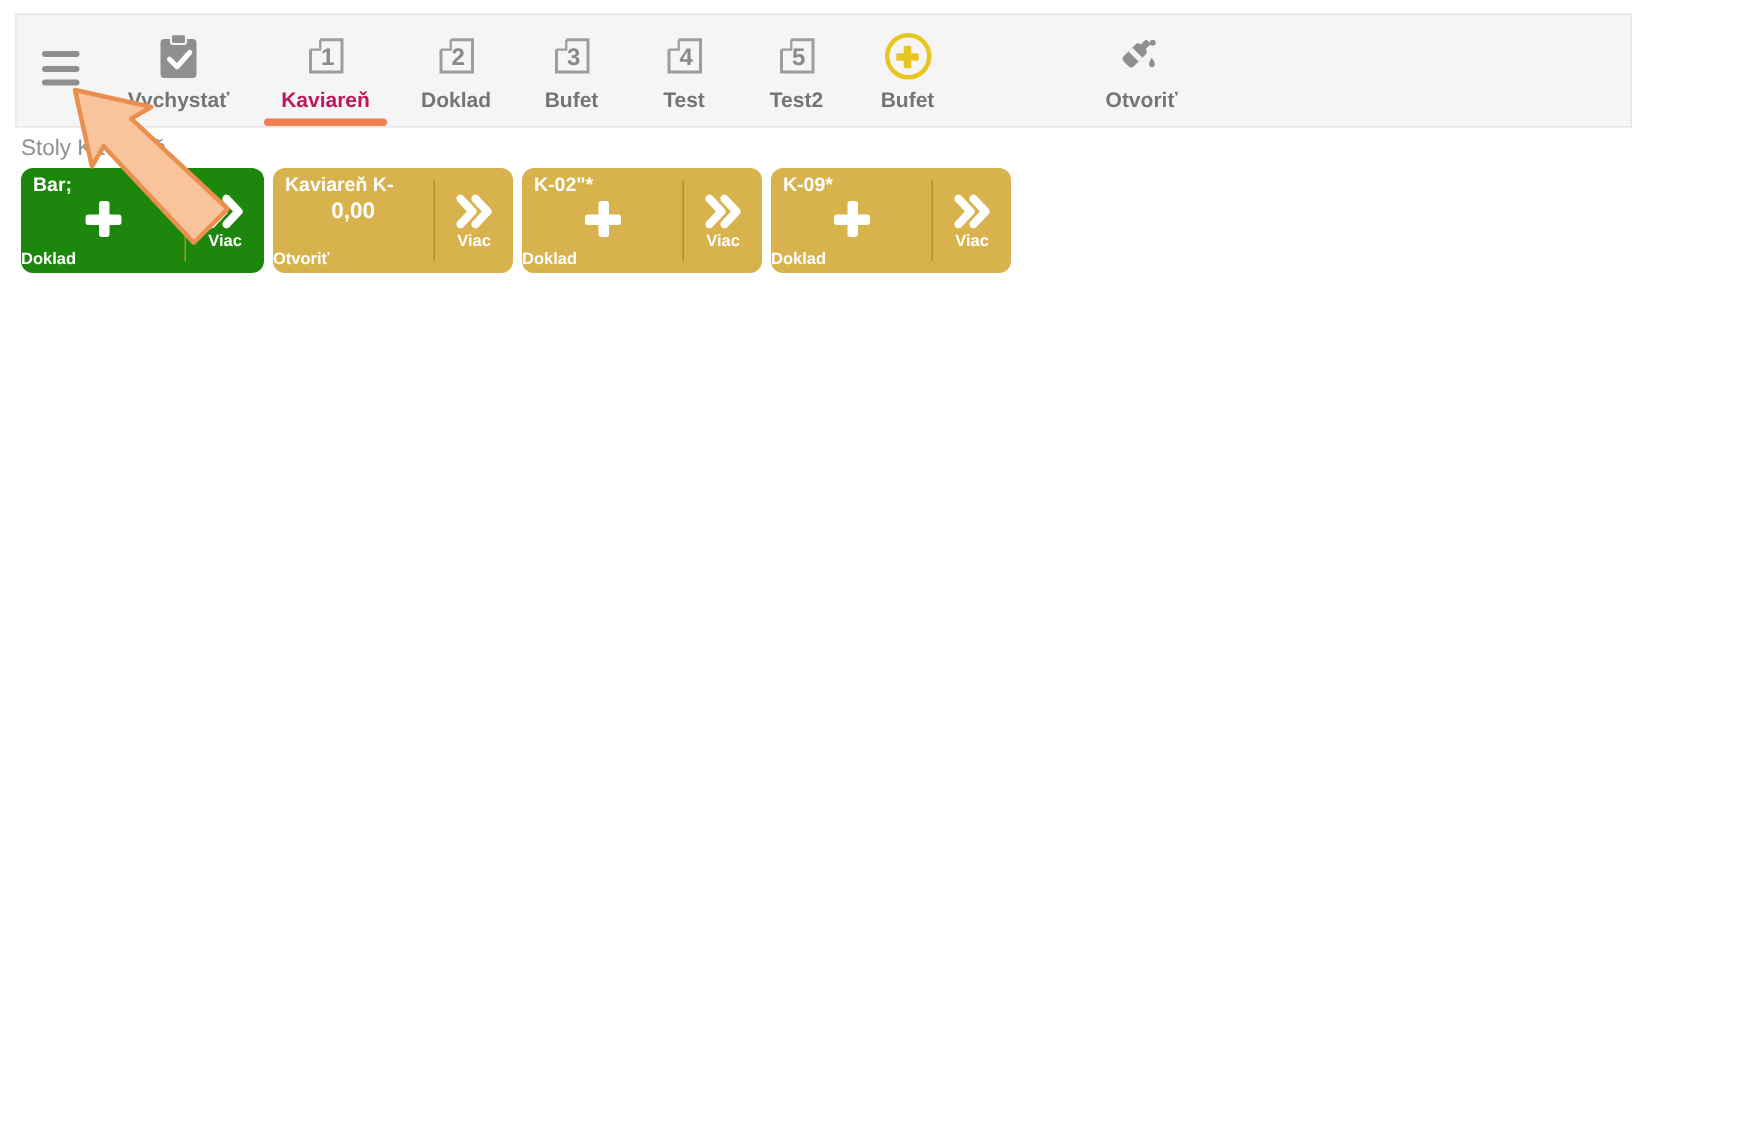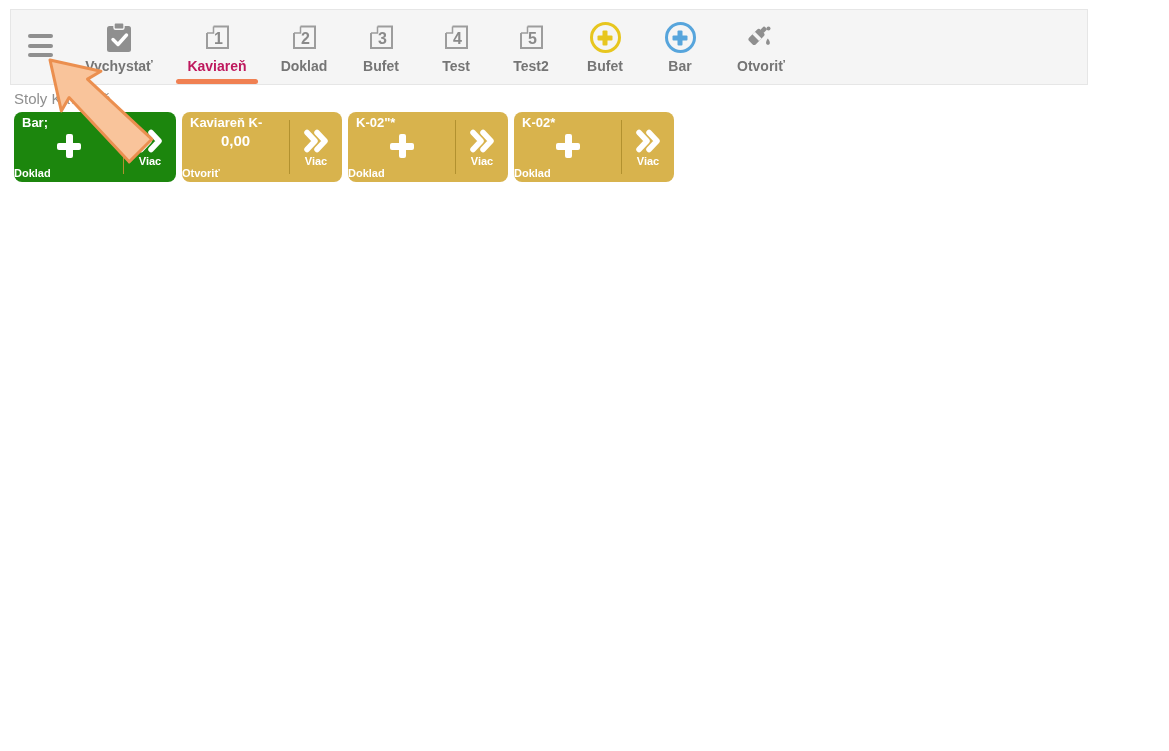--- a/index.html
+++ b/index.html
@@ -132,29 +132,20 @@
     <div class="tb-item" style="left:548px;">
       <div class="tb-icon">
         <div class="plus-circle" style="border-color:#e7c61f;">
           <span class="ph" style="background:#e7c61f;"></span>
           <span class="pv" style="background:#e7c61f;"></span>
         </div>
       </div>
       <div class="tb-label">Bufet</div>
     </div>
 
-    <div class="tb-item" style="left:623px;">
-      <div class="tb-icon">
-        <div class="plus-circle" style="border-color:#57a5dc;">
-          <span class="ph" style="background:#57a5dc;"></span>
-          <span class="pv" style="background:#57a5dc;"></span>
-        </div>
-      </div>
-      <div class="tb-label">Bar</div>
-    </div>
 
     <div class="tb-item" style="left:704px;">
       <div class="tb-icon">
         <svg width="32" height="32" viewBox="0 0 32 32">
           <g transform="rotate(45 12 14)">
             <rect x="7.5" y="7" width="9.5" height="16" rx="2.5" fill="#8f8f8f"></rect>
             <rect x="10" y="2" width="4.5" height="5.5" rx="1" fill="#8f8f8f"></rect>
             <rect x="7.5" y="12.5" width="9.5" height="3.6" fill="#f5f5f5"></rect>
           </g>
           <circle cx="23.5" cy="6.5" r="2" fill="#8f8f8f"></circle>
@@ -218,21 +209,21 @@
         <svg width="28" height="24" viewBox="0 0 28 24">
           <path d="M5 3.5 L13 12 L5 20.5" stroke="#ffffff" stroke-width="5.5" fill="none" stroke-linecap="round" stroke-linejoin="round"></path>
           <path d="M15 3.5 L23 12 L15 20.5" stroke="#ffffff" stroke-width="5.5" fill="none" stroke-linecap="round" stroke-linejoin="round"></path>
         </svg>
         <div class="viac">Viac</div>
       </div>
     </div>
 
     <div class="card gold">
       <div class="card-main">
-        <div class="card-title">K-02*</div>
+        <div class="card-title">K-09*</div>
         <div class="card-plus">
             <span class="ph"></span>
             <span class="pv"></span>
           </div>
         <div class="card-bottom">Doklad</div>
       </div>
       <div class="card-divider"></div>
       <div class="card-side">
         <svg width="28" height="24" viewBox="0 0 28 24">
           <path d="M5 3.5 L13 12 L5 20.5" stroke="#ffffff" stroke-width="5.5" fill="none" stroke-linecap="round" stroke-linejoin="round"></path>

